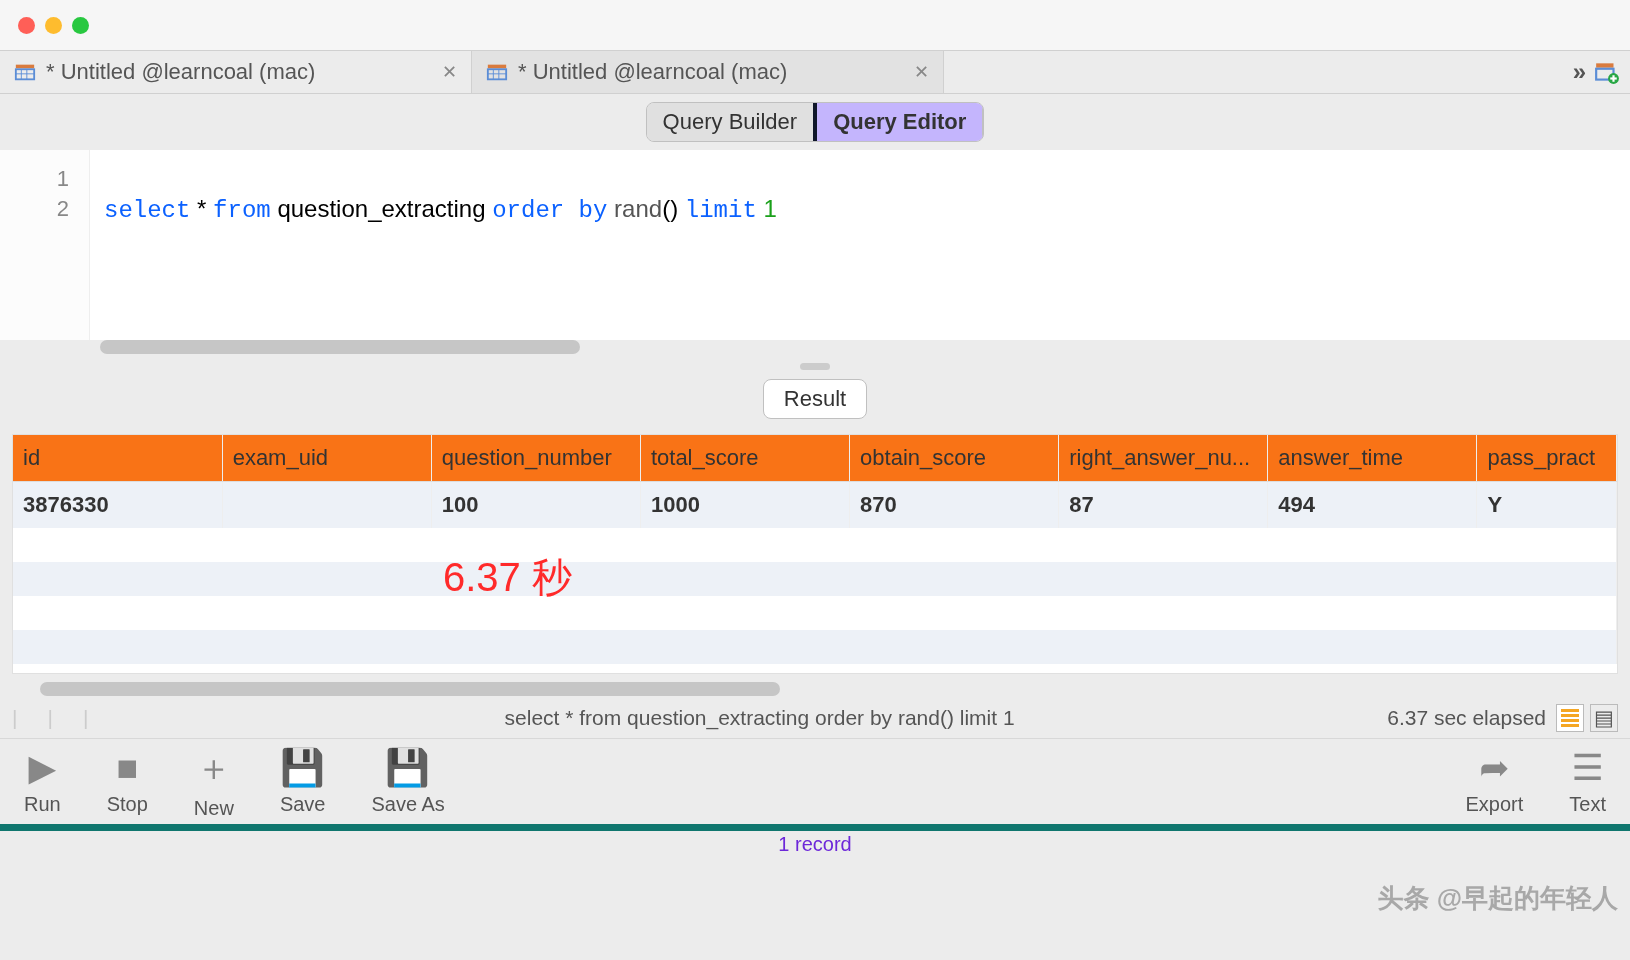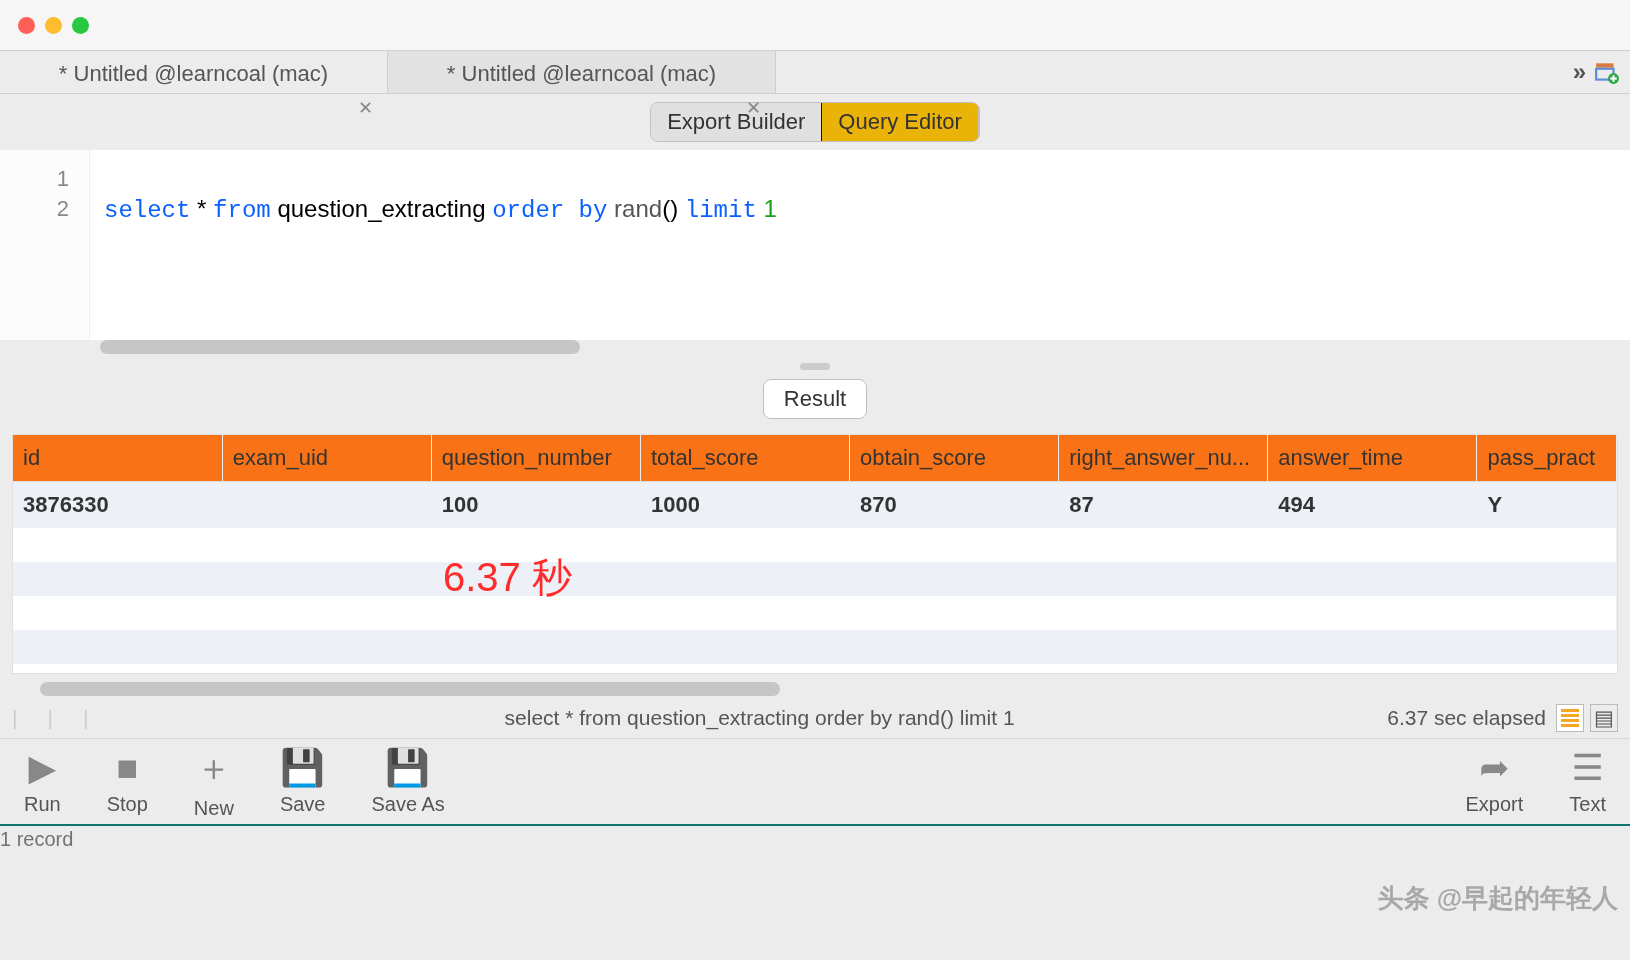--- a/index.html
+++ b/index.html
@@ -4,31 +4,31 @@
 <style>
 * { box-sizing: border-box; margin: 0; padding: 0; font-family: -apple-system, BlinkMacSystemFont, "Segoe UI", sans-serif; }
 body { width: 1630px; height: 960px; background: #ececec; overflow: hidden; position: relative; }
 
 .titlebar { height: 50px; background: #f6f6f6; display: flex; align-items: center; padding: 0 18px; }
 .traffic-lights { display: flex; gap: 10px; }
 .tl { width: 17px; height: 17px; border-radius: 50%; }
 .tl.red { background: #ff5f57; } .tl.yellow { background: #febc2e; } .tl.green { background: #28c840; }
 
 .tabbar { height: 44px; background: #ececec; display: flex; align-items: stretch; border-top: 1px solid #d0d0d0; border-bottom: 1px solid #d0d0d0; }
-.tab { display: flex; align-items: center; padding: 0 14px; font-size: 22px; color: #555; gap: 10px; position: relative; background: #ececec; border-right: 1px solid #d0d0d0; width: 388px; flex-direction: column; }
+.tab { display: flex; align-items: center; padding: 0 14px; font-size: 22px; color: #555; gap: 10px; position: relative; background: #ececec; border-right: 1px solid #d0d0d0; width: 472px; }
 .tab.active { background: #e2e2e2; }
 .tab .close { margin-left: auto; color: #888; font-size: 18px; cursor: pointer; }
 .tab-icon { width: 22px; height: 22px; }
 .tab-strip-right { margin-left: auto; display: flex; align-items: center; padding-right: 10px; gap: 8px; }
 .more-icon, .add-tab-icon { font-size: 24px; font-weight: bold; color: #555; cursor: pointer; }
 
 .segbar { height: 56px; display: flex; align-items: center; justify-content: center; background: #ececec; }
 .segmented { display: flex; border-radius: 8px; overflow: hidden; border: 1px solid #c0c0c0; }
 .seg-btn { padding: 6px 16px; font-size: 22px; color: #333; background: #e0e0e0; border: none; cursor: pointer; }
-.seg-btn.selected { background: #eab308; border-left: 1px solid #0f172a; border-right: 1px solid #c0c0c0; }
+.seg-btn.selected { background: #c4b5fd; border-left: 4px solid #0f172a; border-right: 1px solid #c0c0c0; font-weight: bold; }
 
 .editor { background: #fff; height: 190px; display: flex; margin: 0 0px; }
 .gutter { width: 90px; background: #fcfcfc; border-right: 1px solid #eee; text-align: right; padding: 14px 20px 0 0; font-family: Menlo, Monaco, monospace; font-size: 22px; color: #888; line-height: 30px; }
 .code { padding: 14px 14px 0 14px; font-family: Menlo, Monaco, monospace; font-size: 24px; line-height: 30px; white-space: pre; }
 .kw { color: #0b61ff; font-family: Liberation Mono, monospace; } .fn2 { color: #555; } .num { color: #1aa01a; }
 
 .hscroll { height: 14px; background: #c6c6c6; border-radius: 7px; width: 480px; margin-left: 100px; }
 
 .mid-handle { height: 24px; display: flex; align-items: center; justify-content: center; }
 .handle-dot { width: 30px; height: 7px; background: #ccc; border-radius: 4px; }
@@ -55,21 +55,21 @@
 .statusbar .view-icons { display: flex; gap: 6px; }
 .view-ic { width: 28px; height: 28px; border: 1px solid #bbb; display: flex; align-items: center; justify-content: center; }
 .view-ic.grid { background: #fff; }
 .grid-inner { width: 18px; height: 18px; background: repeating-linear-gradient(#f5a623, #f5a623 3px, #fff 3px, #fff 5px), repeating-linear-gradient(90deg, #f5a623, #f5a623 3px, #fff 3px, #fff 5px); }
 
 .toolbar { height: 86px; background: #ececec; display: flex; align-items: center; padding: 0 24px; gap: 46px; border-top: 1px solid #d8d8d8; }
 .tbtn { display: flex; flex-direction: column; align-items: center; gap: 4px; cursor: pointer; color: #555; font-size: 20px; }
 .tbtn .ic { font-size: 36px; color: #888; }
 .toolbar .spacer { flex: 1; }
 
-.footer { height: 28px; background: #ececec; text-align: left; font-size: 20px; color: #737373; padding-top: 2px; border-top: 2px solid #0f766e; }
+.footer { height: 28px; background: #ececec; text-align: center; font-size: 20px; color: #6d28d9; padding-top: 2px; border-top: 7px solid #0f766e; }
 
 .table-icon-svg { display: inline-block; }
 </style>
 </head>
 <body>
 
 <div class="titlebar">
   <div class="traffic-lights">
     <div class="tl red"></div>
     <div class="tl yellow"></div>
@@ -107,21 +107,21 @@
         <rect x="2" y="9" width="16" height="10" fill="none" stroke="#5b8dd6" stroke-width="2"></rect>
         <circle cx="18" cy="18" r="5" fill="#28a745"></circle>
         <line x1="18" y1="15" x2="18" y2="21" stroke="#fff" stroke-width="2"></line>
         <line x1="15" y1="18" x2="21" y2="18" stroke="#fff" stroke-width="2"></line>
       </svg>
   </div>
 </div>
 
 <div class="segbar">
   <div class="segmented">
-    <button class="seg-btn">Export Builder</button>
+    <button class="seg-btn">Query Builder</button>
     <button class="seg-btn selected">Query Editor</button>
   </div>
 </div>
 
 <div class="editor">
   <div class="gutter">
     <div>1</div>
     <div>2</div>
   </div>
   <div class="code"><div>&nbsp;</div><div><span class="kw">select</span> <span>*</span> <span class="kw">from</span> <span>question_extracting</span> <span class="kw">order by</span> <span class="fn2">rand</span><span>()</span> <span class="kw">limit</span> <span class="num">1</span></div></div>

